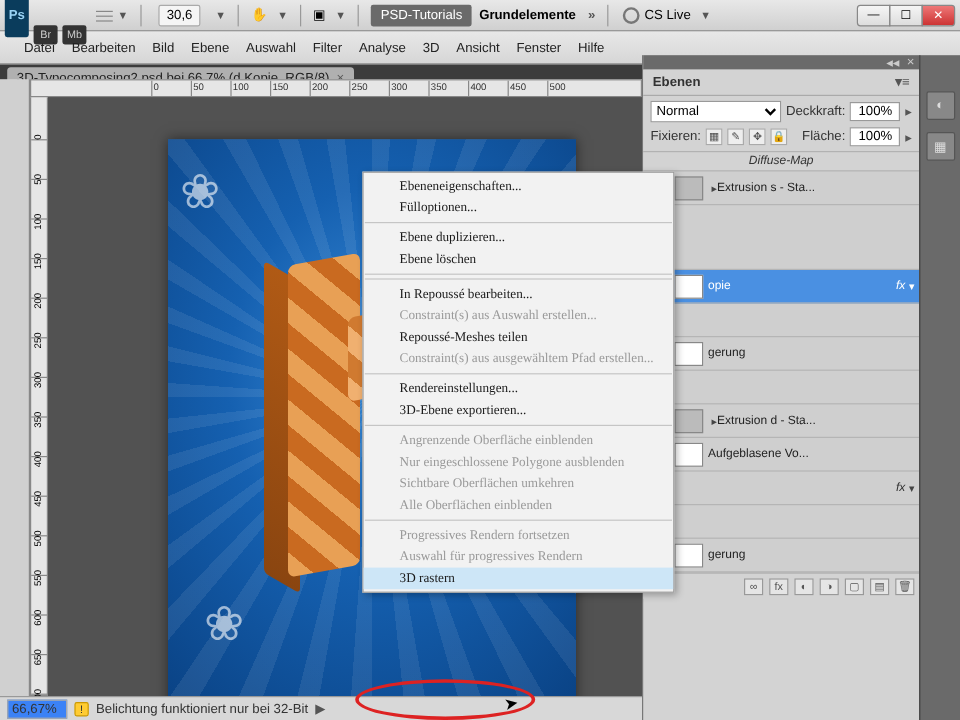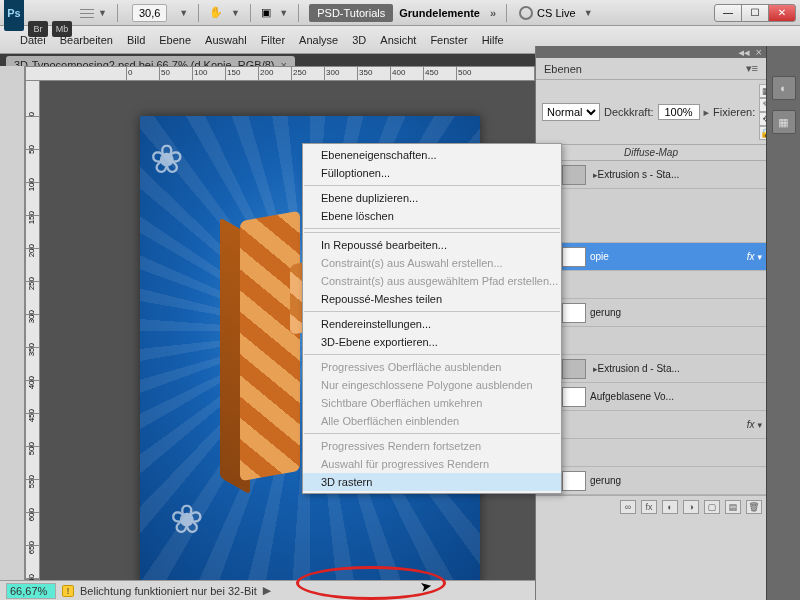--- a/index.html
+++ b/index.html
@@ -49,33 +49,33 @@
   .rays::before { content:""; position:absolute; inset:-100px; background: repeating-conic-gradient(from 0deg at 50% 45%, rgba(255,255,255,0.08) 0deg 4deg, transparent 4deg 10deg); }
   .letter3d { position: absolute; left: 80px; top: 100px; width: 200px; height: 280px; }
   .letter3d .face { position: absolute; background: linear-gradient(135deg, #e8a055, #d47a2a); }
   .letter3d .f1 { left: 20px; top: 0; width: 60px; height: 260px; transform: skewY(-10deg); background: repeating-linear-gradient(45deg, #e8a055 0 15px, #c96a20 15px 30px); border-radius: 6px; }
   .letter3d .f2 { left: 70px; top: 40px; width: 100px; height: 70px; transform: skewY(-10deg); background: repeating-linear-gradient(45deg, #f0b070 0 15px, #d07a30 15px 30px); border-radius: 6px; }
   .letter3d .side { position: absolute; left: 0; top: 10px; width: 30px; height: 260px; background: linear-gradient(#b05a15,#8a4510); transform: skewY(30deg); border-radius: 4px; }
   .swirl { position: absolute; color: rgba(255,255,255,0.6); font-size: 40px; }
 
   
   .context-menu { position: absolute; left: 302px; top: 143px; width: 260px; background: #f2f2f2; border: 1px solid #9a9a9a; box-shadow: 2px 2px 6px rgba(0,0,0,0.3); z-index: 50; padding: 2px 0; }
-  .context-menu .mi { padding: 3px 18px; color: #1a1a1a; cursor: default; white-space: nowrap; }
+  .context-menu .mi { padding: 3px 30px; color: #1a1a1a; cursor: default; white-space: nowrap; font-family: Liberation Serif, serif; }
   .context-menu .mi.disabled { color: #9a9a9a; }
   .context-menu .mi.hover { background: #cde6f7; }
   .context-menu hr { border: none; border-top: 1px solid #c5c5c5; margin: 3px 1px; }
   .red-circle { position: absolute; left: 296px; top: 566px; width: 150px; height: 34px; border: 3px solid #d22; border-radius: 50%; z-index: 60; pointer-events: none; }
   .cursor-arrow { position: absolute; left: 420px; top: 578px; z-index: 70; font-size: 14px; color: #000; transform: rotate(-10deg); }
 
   
   .rightcol { position: absolute; right: 34px; top: 46px; width: 231px; bottom: 0; background: #d3d3d3; border-left: 1px solid #777; }
   .rightcol .topbar { height: 12px; background: #6a6a6a; display: flex; justify-content: flex-end; align-items: center; padding-right: 4px; gap: 6px; color: #ccc; font-size: 9px; }
-  .panel-tab { background: #d3d3d3; padding: 4px 8px; border-bottom: 1px solid #aaa; font-weight: normal; color: #333; display: flex; align-items: center; justify-content: space-between; }
+  .panel-tab { background: #d3d3d3; padding: 4px 8px; border-bottom: 1px solid #aaa; font-weight: bold; color: #333; display: flex; align-items: center; justify-content: space-between; }
   .panel-tab .menuico { color: #555; }
-  .layer-controls { padding: 4px 6px; background: #d3d3d3; border-bottom: 1px solid #aaa; display: flex; flex-direction: row; gap: 4px; }
+  .layer-controls { padding: 4px 6px; background: #d3d3d3; border-bottom: 1px solid #aaa; display: flex; flex-direction: column; gap: 4px; }
   .layer-controls .row { display: flex; align-items: center; gap: 4px; }
   .layer-controls select { flex: 1; height: 18px; font-size: 11px; background: #fff; border: 1px solid #999; }
   .layer-controls .lbl { color: #333; }
   .layer-controls .pct { width: 42px; height: 16px; background: #fff; border: 1px solid #999; text-align: center; display: inline-block; line-height: 14px; }
   .layer-controls .lockicons span { display: inline-block; width: 14px; height: 14px; border: 1px solid #aaa; background: #eee; margin-right: 1px; font-size: 9px; text-align: center; line-height: 12px; color: #555; }
   .group-hdr { background: #d3d3d3; color: #333; font-style: italic; text-align: center; padding: 2px; border-bottom: 1px solid #aaa; font-size: 10px; }
   .layerlist { background: #cfcfcf; }
   .layer { display: flex; align-items: center; height: 28px; border-bottom: 1px solid #b5b5b5; padding-right: 4px; }
   .layer .eye { width: 22px; text-align: center; color: #444; border-right: 1px solid #b5b5b5; height: 100%; display: flex; align-items: center; justify-content: center; }
   .layer .thumb { width: 24px; height: 20px; background: #fff; border: 1px solid #888; margin: 0 4px; }
@@ -88,21 +88,21 @@
   .layer.group .thumb { background: #bbb; }
   .panel-footer { height: 22px; background: #d3d3d3; border-top: 1px solid #aaa; display: flex; align-items: center; justify-content: flex-end; padding: 0 4px; gap: 5px; }
   .panel-footer .ico { width: 16px; height: 14px; border: 1px solid #999; background: #e5e5e5; font-size: 9px; display: flex; align-items: center; justify-content: center; color: #555; }
 
   
   .farright { position: absolute; right: 0; top: 46px; width: 34px; bottom: 0; background: #6a6a6a; border-left: 1px solid #444; display: flex; flex-direction: column; align-items: center; padding-top: 30px; gap: 10px; }
   .farright .slot { width: 24px; height: 24px; background: #888; border: 1px solid #555; border-radius: 2px; display: flex; align-items: center; justify-content: center; color: #ddd; }
 
   
   .statusbar { position: absolute; left: 0; bottom: 0; right: 265px; height: 20px; background: #d8d8d8; border-top: 1px solid #999; display: flex; align-items: center; padding: 0 6px; gap: 6px; font-size: 10px; color: #333; }
-  .statusbar .zoom { width: 50px; background: #5eead4; border: 1px solid #aaa; padding: 1px 3px; }
+  .statusbar .zoom { width: 50px; background: #3b82f6; border: 1px solid #aaa; padding: 1px 3px; }
   .statusbar .warn { width: 12px; height: 12px; background: #fc3; border: 1px solid #c90; border-radius: 2px; display:flex; align-items:center; justify-content:center; font-size:9px; }
 </style>
 </head>
 <body>
 
 <div class="titlebar">
   <div class="ps-icon">Ps</div>
   <div class="br-icon">Br</div>
   <div class="mb-icon">Mb</div>
   <span class="grid-icon"></span>
@@ -229,27 +229,27 @@
 <div class="context-menu" id="context-menu">
     <div class="mi">Ebeneneigenschaften...</div>
     <div class="mi">Fülloptionen...</div>
     <hr>
     <div class="mi">Ebene duplizieren...</div>
     <div class="mi">Ebene löschen</div>
     <hr>
     <hr>
     <div class="mi">In Repoussé bearbeiten...</div>
     <div class="mi disabled">Constraint(s) aus Auswahl erstellen...</div>
+    <div class="mi">Repoussé-Meshes teilen</div>
     <div class="mi disabled">Constraint(s) aus ausgewähltem Pfad erstellen...</div>
-    <div class="mi">Repoussé-Meshes teilen</div>
     <hr>
     <div class="mi">Rendereinstellungen...</div>
     <div class="mi">3D-Ebene exportieren...</div>
     <hr>
-    <div class="mi disabled">Progressives Oberfläche ausblenden</div>
+    <div class="mi disabled">Angrenzende Oberfläche einblenden</div>
     <div class="mi disabled">Nur eingeschlossene Polygone ausblenden</div>
     <div class="mi disabled">Sichtbare Oberflächen umkehren</div>
     <div class="mi disabled">Alle Oberflächen einblenden</div>
     <hr>
     <div class="mi disabled">Progressives Rendern fortsetzen</div>
     <div class="mi disabled">Auswahl für progressives Rendern</div>
     <div class="mi hover">3D rastern</div>
   </div>
 <div class="red-circle"></div>
 <div class="cursor-arrow">➤</div>

